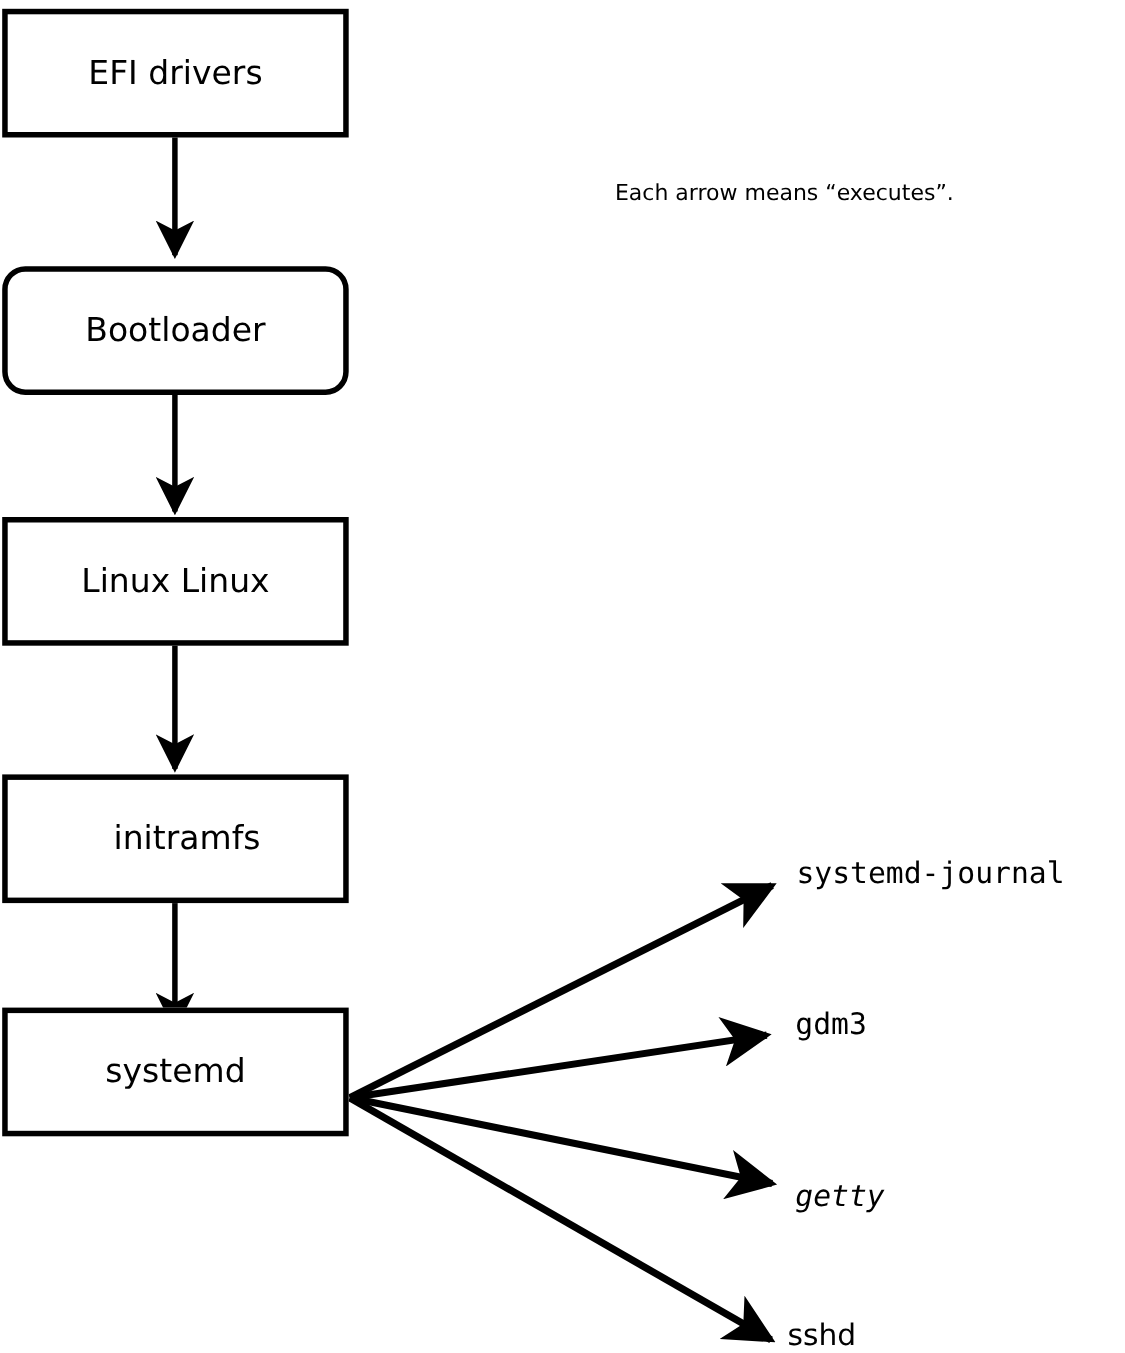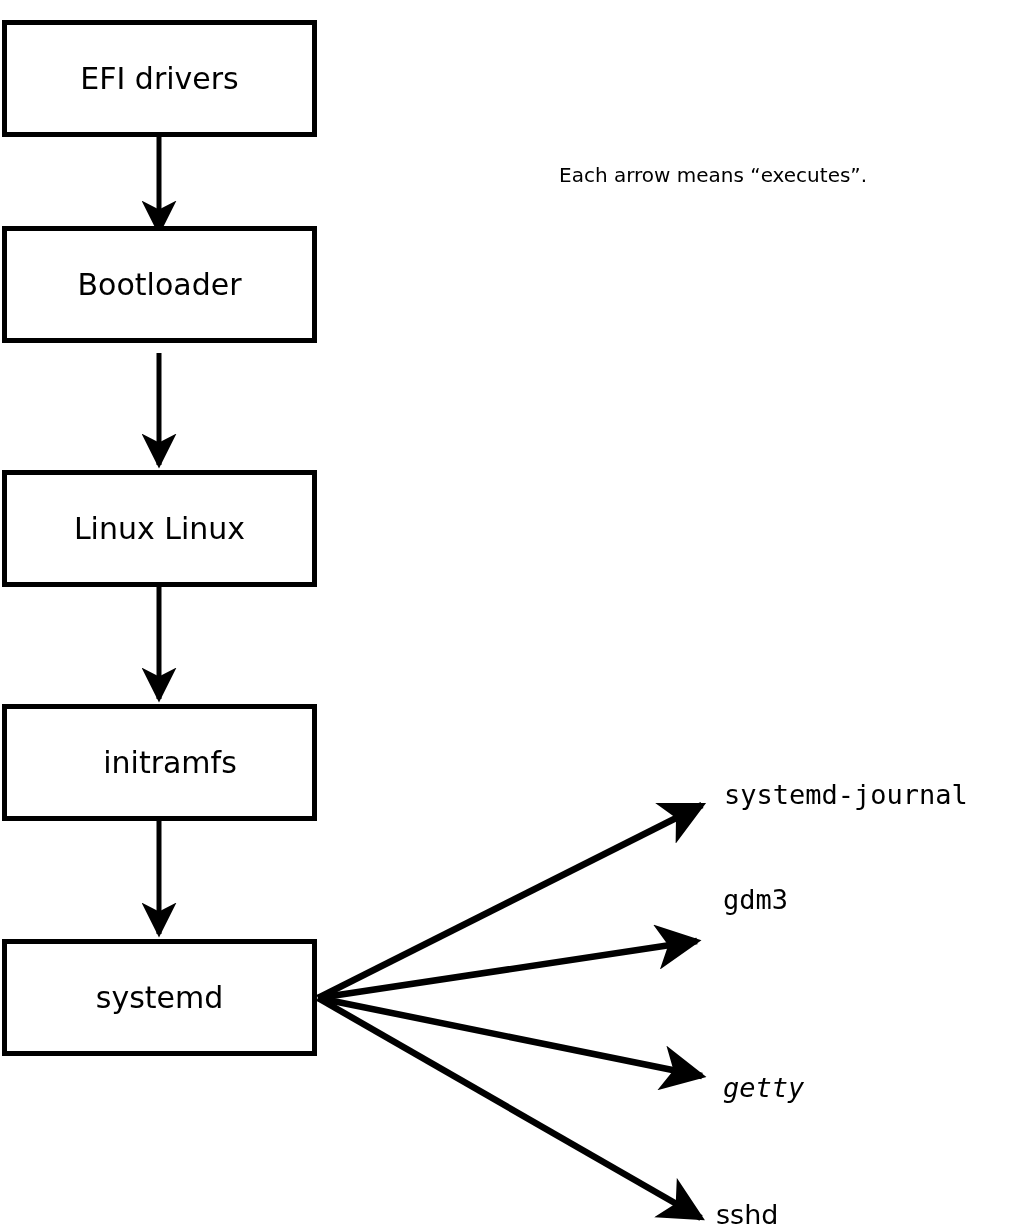--- a/index.html
+++ b/index.html
@@ -30,44 +30,44 @@
     box-sizing: border-box;
     border: 5px solid #000000;
     background: #ffffff;
     display: flex;
     align-items: center;
     justify-content: center;
     font-size: 30px;
     line-height: 1;
     white-space: nowrap;
   }
-  .box-efi        { top: 20px; }
-  .box-bootloader { top: 226px; }
+  .box-efi        { top: 8px; }
+  .box-bootloader { top: 242px; border-radius: 21px; }
   .box-kernel     { top: 470px; }
   .box-initramfs  { top: 704px; padding-left: 21px; }
-  .box-systemd    { top: 939px; }
+  .box-systemd    { top: 916px; }
 
   .annotation {
     position: absolute;
     left: 559px;
     top: 164px;
     font-size: 20px;
     line-height: 1.15;
     white-space: nowrap;
   }
   .svc-label {
     position: absolute;
     font-size: 27px;
     line-height: 1.15;
     white-space: nowrap;
   }
   .svc-mono { font-family: "DejaVu Sans Mono", "Liberation Mono", monospace; }
   .svc-sans { font-family: "DejaVu Sans", "Liberation Sans", sans-serif; }
   .svc-journal { left: 724px; top: 779px; }
-  .svc-gdm3    { left: 723px; top: 884px; text-align: right; }
+  .svc-gdm3    { left: 723px; top: 916px; text-align: right; }
   .svc-getty   { left: 723px; top: 1072px; font-style: italic; }
   .svc-sshd    { left: 716px; top: 1199px; }
 </style>
 </head>
 <body>
 
 <div id="canvas">
 
   <svg class="arrows" viewBox="0 0 1023 1230" xmlns="http://www.w3.org/2000/svg">
     <defs>

